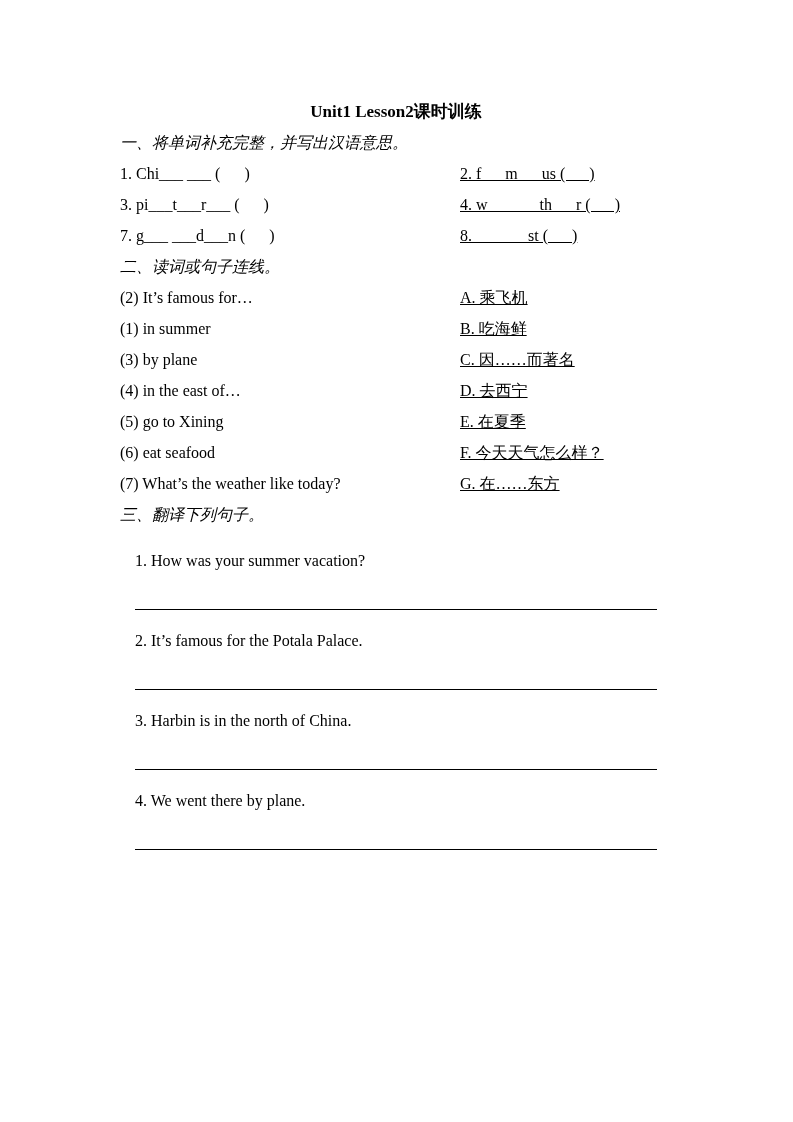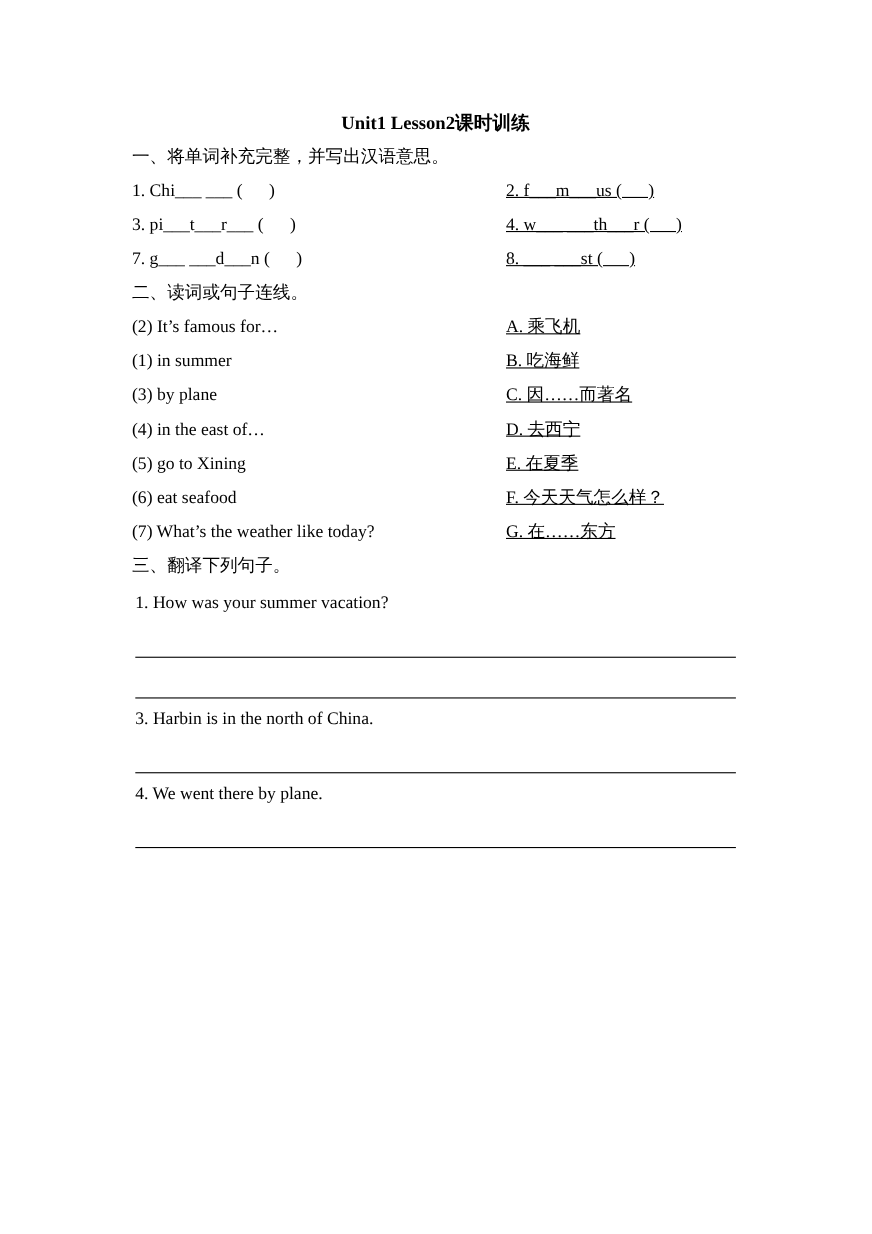--- a/index.html
+++ b/index.html
@@ -22,37 +22,38 @@
     margin: 0;
     font-size: 17px;
     font-weight: bold;
     text-align: center;
     line-height: 31px;
     white-space: pre-wrap;
   }
   .heading {
     line-height: 31px;
     white-space: pre-wrap;
+    font-style: italic;
   }
   .row {
     display: flex;
     line-height: 31px;
   }
   .cell {
     white-space: pre-wrap;
   }
   .cell.left {
     flex: 0 0 340px;
     width: 340px;
   }
   .cell.right {
     flex: 1;
     text-decoration: underline;
   }
-  .t-item { margin: 3px; }
+  .t-item { margin: 15px; }
   .t-sentence {
     line-height: 31px;
     white-space: pre-wrap;
   }
   .answer-line {
     height: 33px;
     border-bottom: 1px solid #000000;
   }
 </style>
 </head>
@@ -108,20 +109,21 @@
     <span class="cell right">G. 在……东方</span>
   </div>
 
   <div class="heading">三、翻译下列句子。</div>
 
   <div class="t-item">
     <div class="t-sentence">1. How was your summer vacation?</div>
     <div class="answer-line"></div>
   </div>
   <div class="t-item">
+    <div class="t-sentence">2. It’s famous for the Potala Palace.</div>
     <div class="answer-line"></div>
   </div>
   <div class="t-item">
     <div class="t-sentence">3. Harbin is in the north of China.</div>
     <div class="answer-line"></div>
   </div>
   <div class="t-item">
     <div class="t-sentence">4. We went there by plane.</div>
     <div class="answer-line"></div>
   </div>

